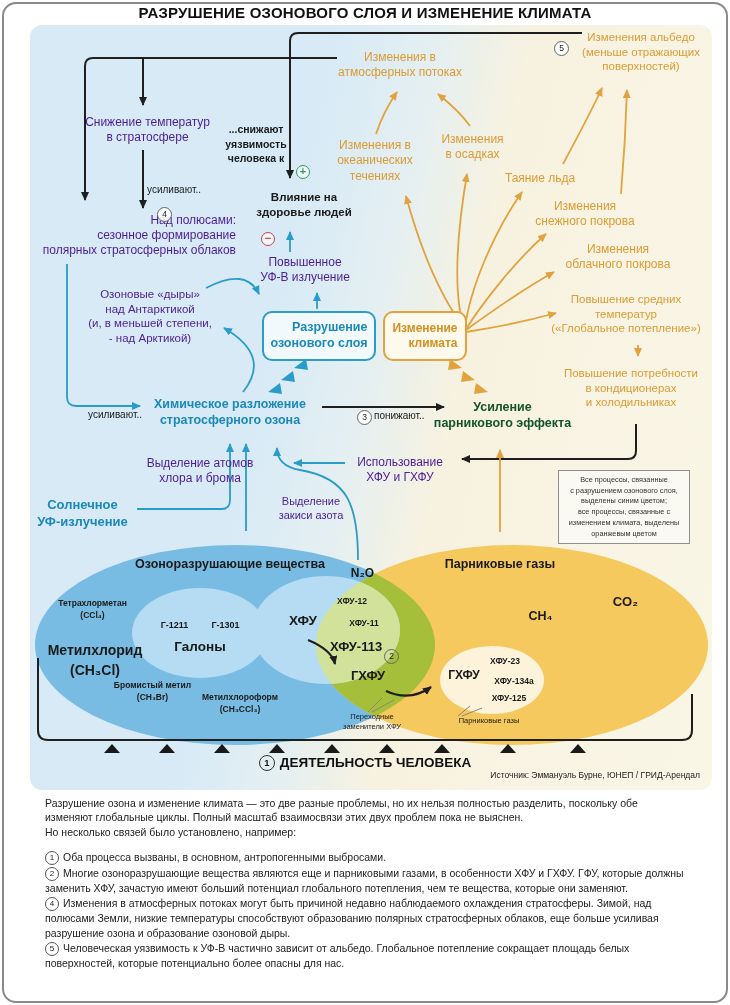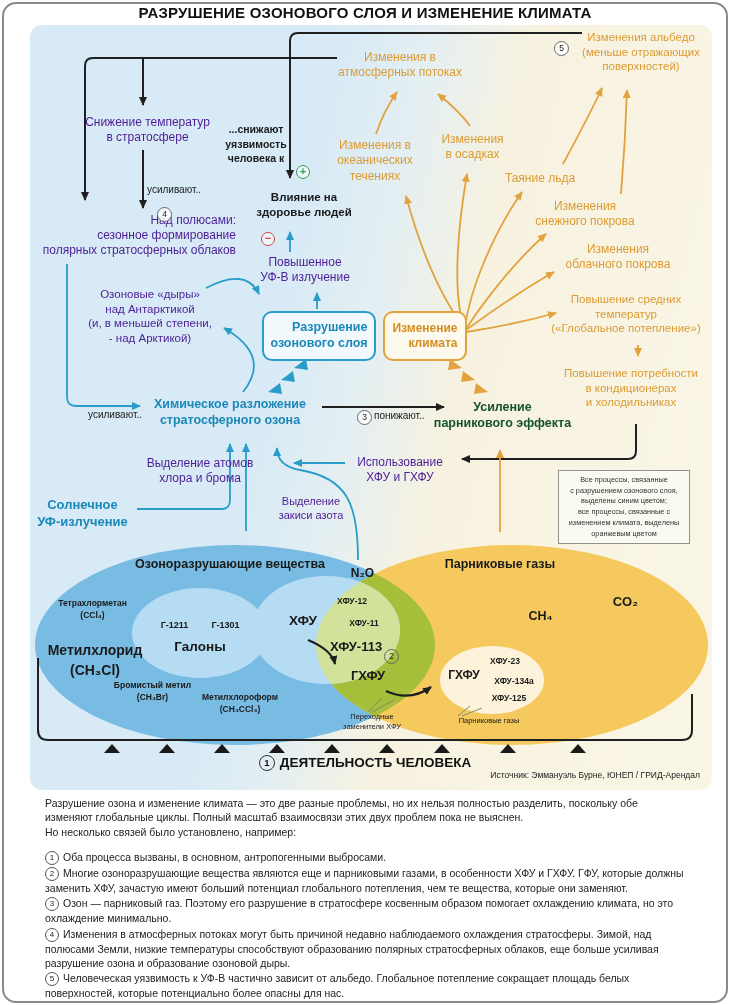--- a/index.html
+++ b/index.html
@@ -252,16 +252,15 @@
   <span class="cnh">1</span><span>ДЕЯТЕЛЬНОСТЬ ЧЕЛОВЕКА</span>
 </div>
 <div class="source">Источник: Эммануэль Бурне, ЮНЕП / ГРИД-Арендал</div>
 
 <div class="intro">Разрушение озона и изменение климата — это две разные проблемы, но их нельзя полностью разделить, поскольку обе
 изменяют глобальные циклы. Полный масштаб взаимосвязи этих двух проблем пока не выяснен.
 Но несколько связей было установлено, например:</div>
 <div class="notes">
   <div class="note"><span class="cni">1</span><span>Оба процесса вызваны, в основном, антропогенными выбросами.</span></div>
   <div class="note"><span class="cni">2</span><span>Многие озоноразрушающие вещества являются еще и парниковыми газами, в особенности ХФУ и ГХФУ. ГФУ, которые должны заменить ХФУ, зачастую имеют больший потенциал глобального потепления, чем те вещества, которые они заменяют.</span></div>
-  <div class="note"><span class="cni">3</span><span>Озон — парниковый газ. Поэтому его разрушение в стратосфере косвенным образом помогает охлаждению климата, но это охлаждение минимально.</span></div>
   <div class="note"><span class="cni">4</span><span>Изменения в атмосферных потоках могут быть причиной недавно наблюдаемого охлаждения стратосферы. Зимой, над полюсами Земли, низкие температуры способствуют образованию полярных стратосферных облаков, еще больше усиливая разрушение озона и образование озоновой дыры.</span></div>
   <div class="note"><span class="cni">5</span><span>Человеческая уязвимость к УФ-В частично зависит от альбедо. Глобальное потепление сокращает площадь белых поверхностей, которые потенциально более опасны для нас.</span></div>
 </div>
 
 </body></html>

